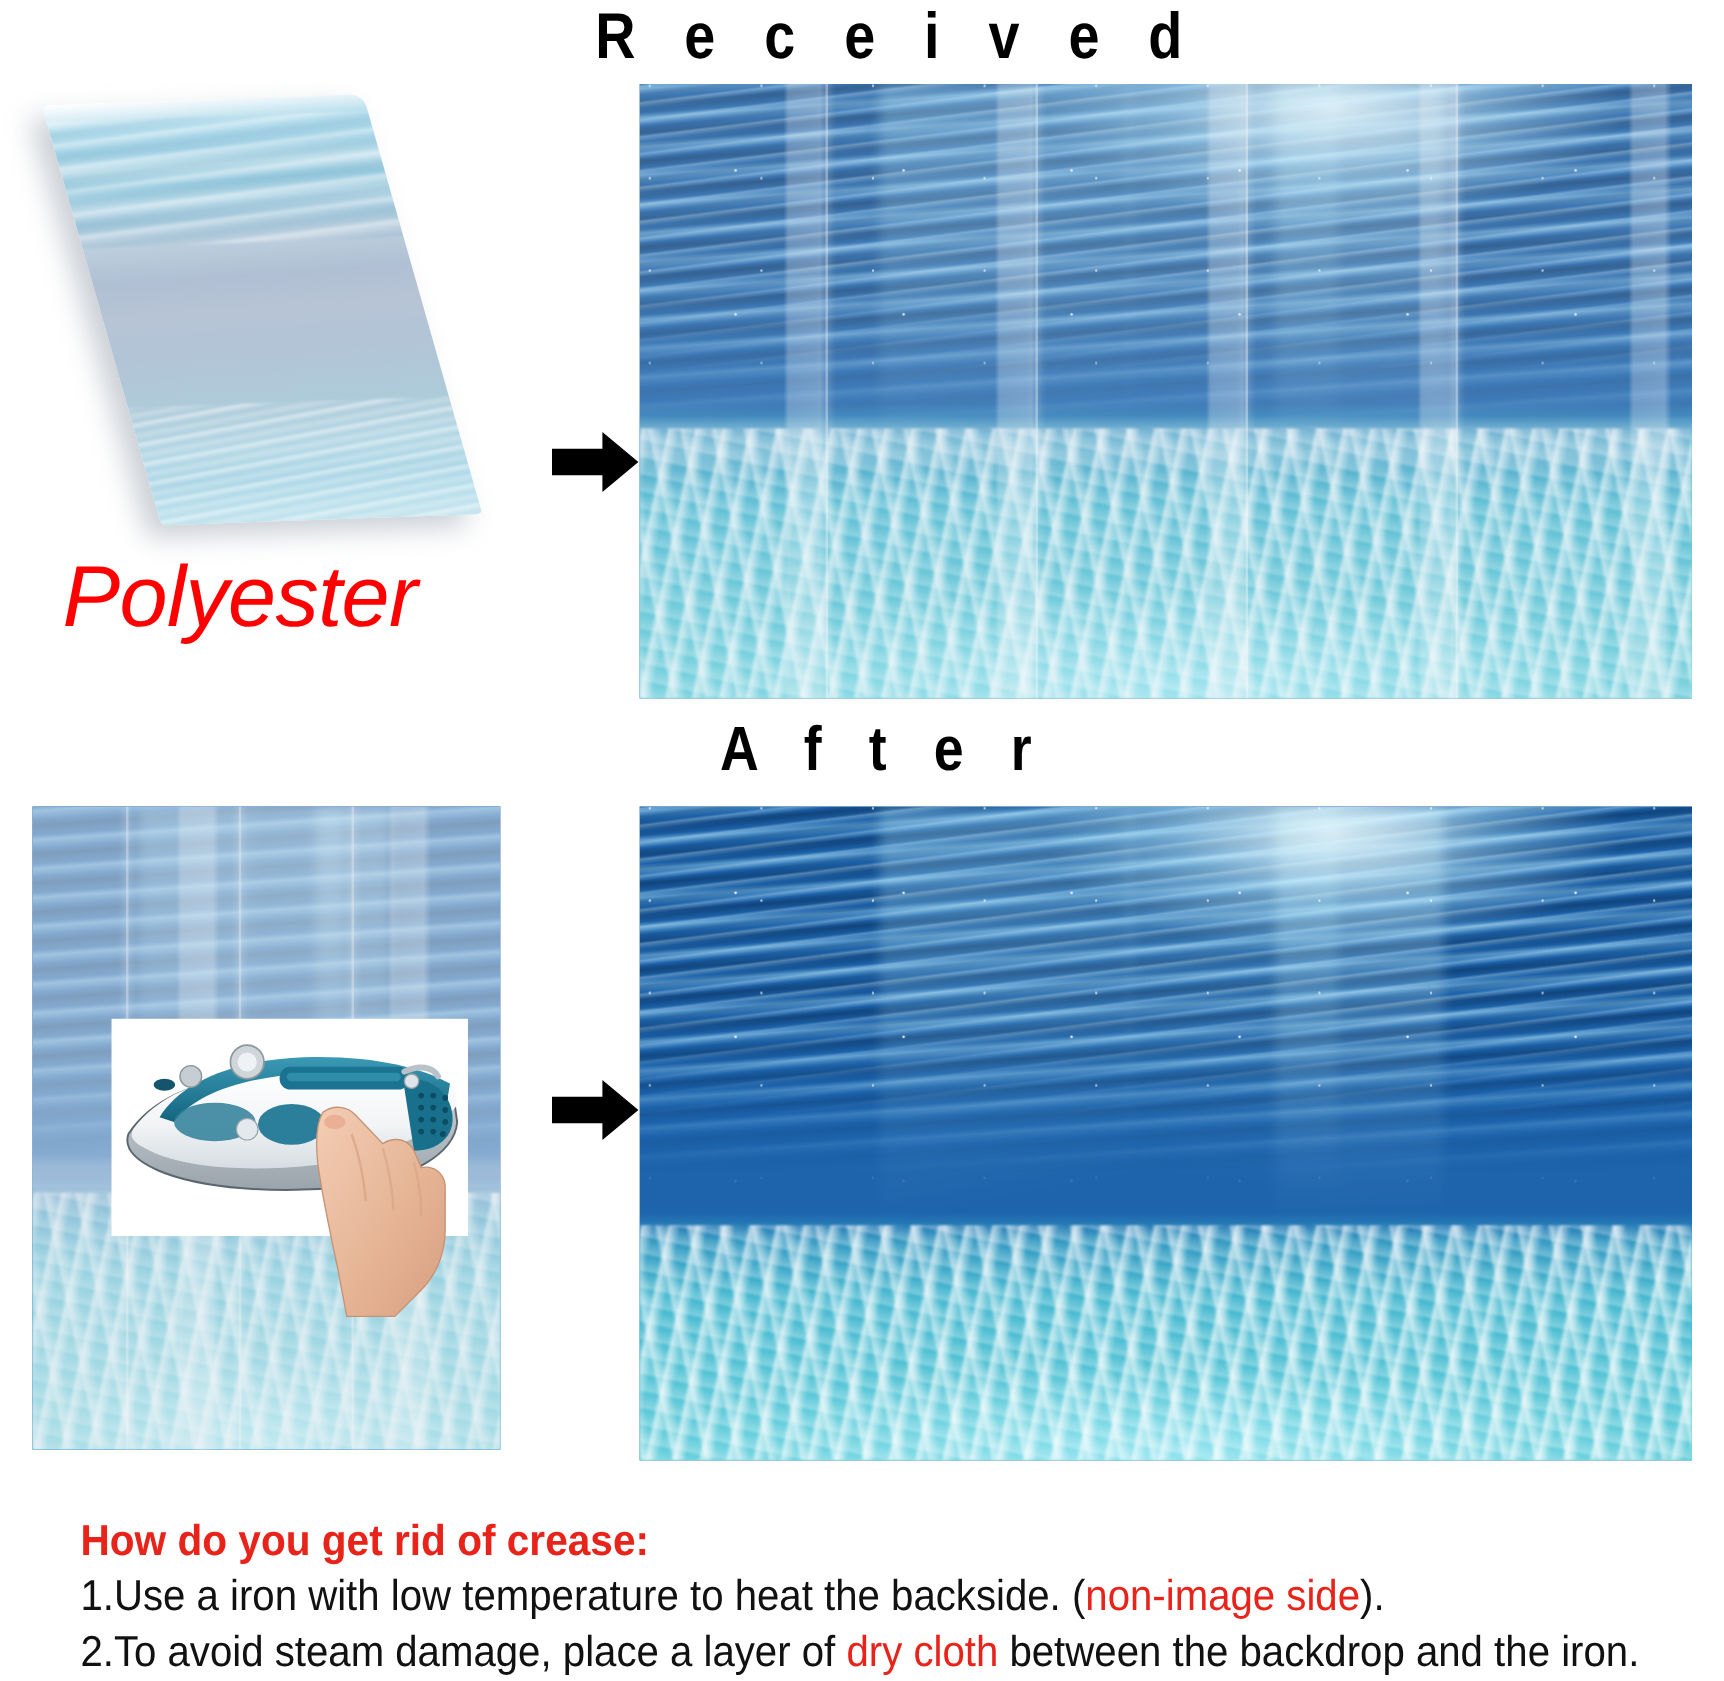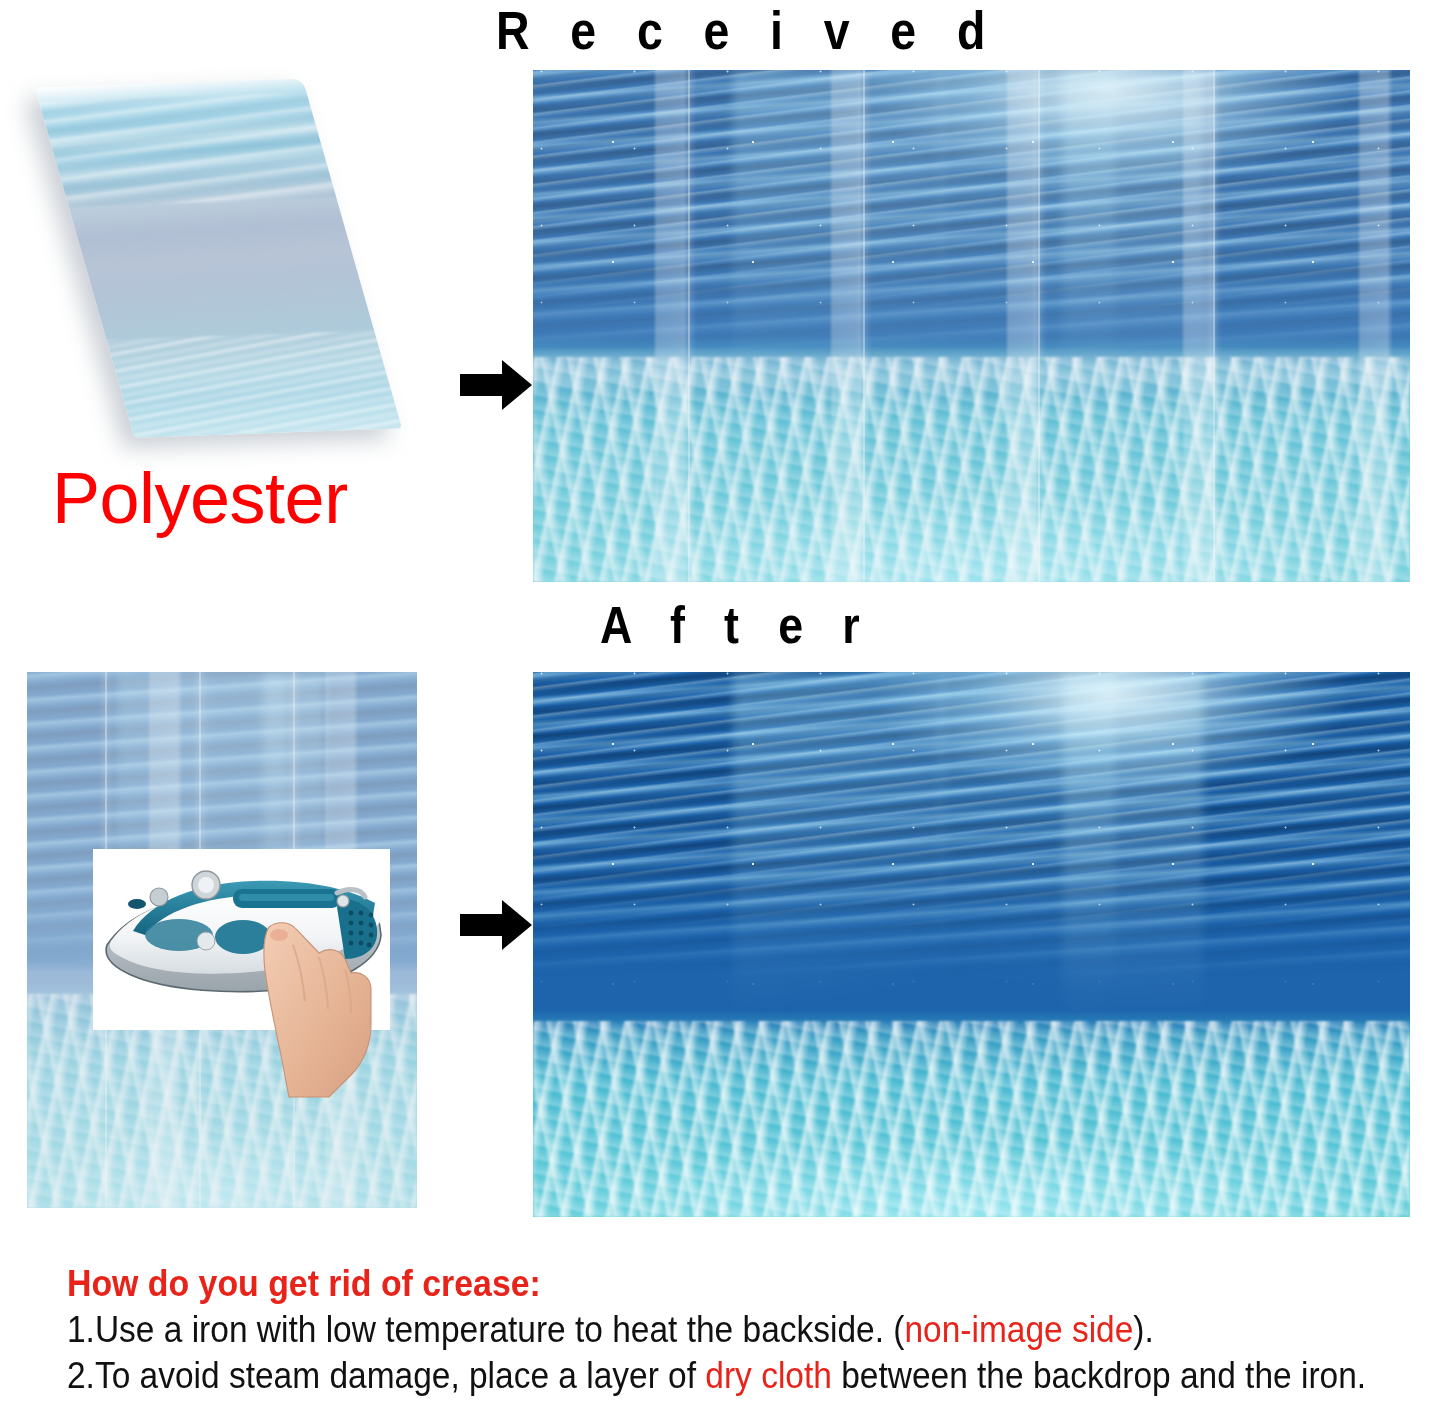--- a/index.html
+++ b/index.html
@@ -46,20 +46,21 @@
     position: absolute;
     left: 52px;
     top: 460px;
     font-size: 72px;
     line-height: 76px;
     color: #FF0000;
     font-family: "Liberation Sans", "DejaVu Sans", sans-serif;
     font-weight: normal;
     letter-spacing: -0.5px;
     z-index: 6;
+    font-style: italic;
   }
 
   
   .arrow {
     position: absolute;
     width: 76px;
     height: 54px;
     z-index: 5;
   }
   #arrow-top { left: 458px; top: 358px; }

